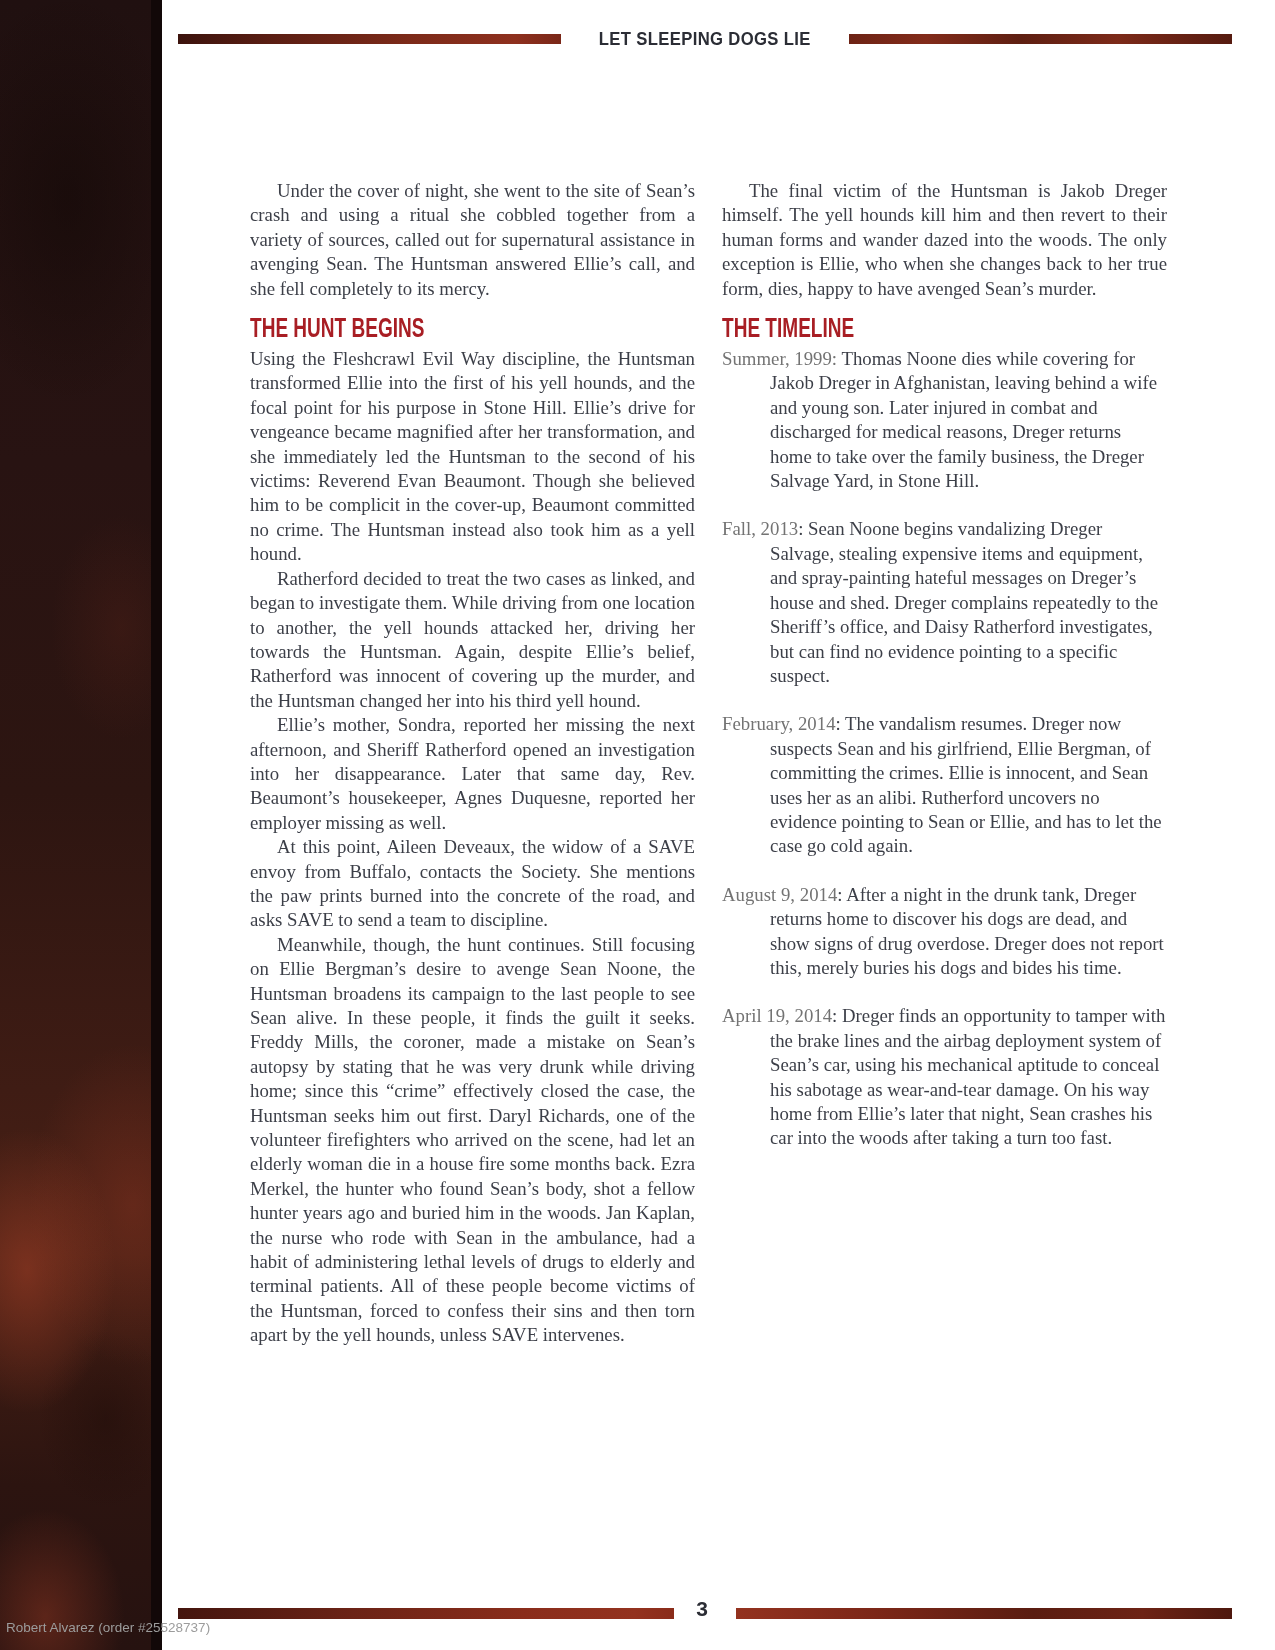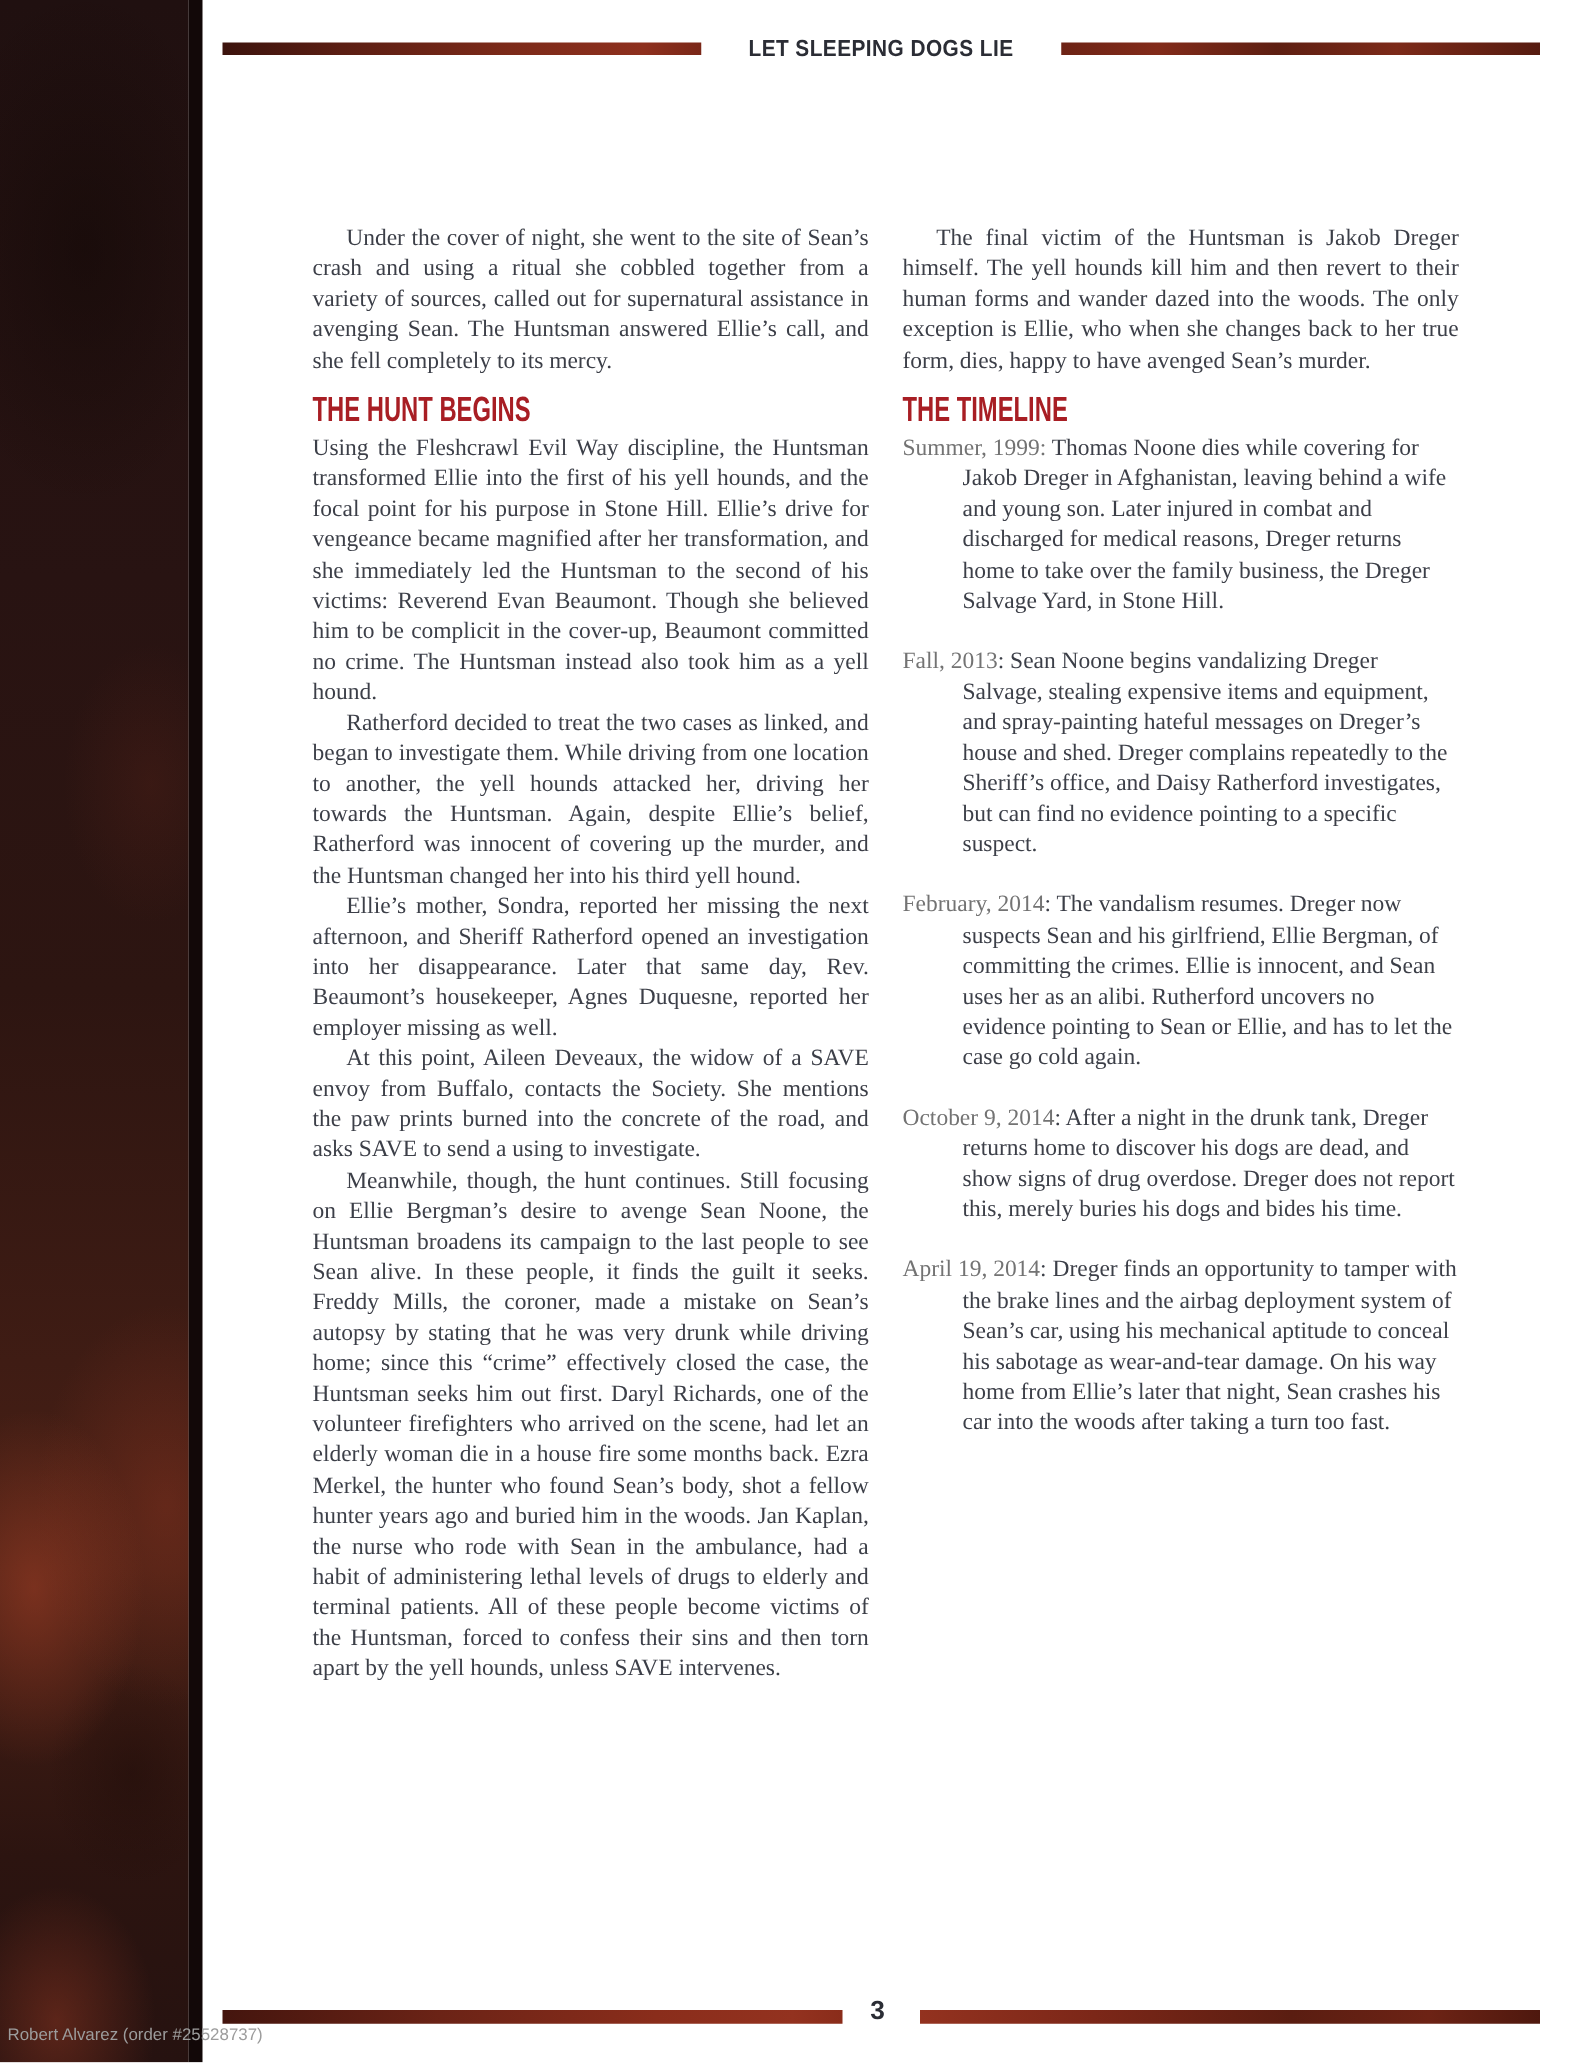--- a/index.html
+++ b/index.html
@@ -121,32 +121,32 @@
   </div>
 
   <div class="columns">
 
     <div class="col">
       <p class="indent">Under the cover of night, she went to the site of Sean’s crash and using a ritual she cobbled together from a variety of sources, called out for supernatural assistance in avenging Sean. The Huntsman answered Ellie’s call, and she fell completely to its mercy.</p>
       <div class="section-heading">THE HUNT BEGINS</div>
       <p>Using the Fleshcrawl Evil Way discipline, the Huntsman transformed Ellie into the first of his yell hounds, and the focal point for his purpose in Stone Hill. Ellie’s drive for vengeance became magnified after her transformation, and she immediately led the Huntsman to the second of his victims: Reverend Evan Beaumont. Though she believed him to be complicit in the cover-up, Beaumont committed no crime. The Huntsman instead also took him as a yell hound.</p>
       <p class="indent">Ratherford decided to treat the two cases as linked, and began to investigate them. While driving from one location to another, the yell hounds attacked her, driving her towards the Huntsman. Again, despite Ellie’s belief, Ratherford was innocent of covering up the murder, and the Huntsman changed her into his third yell hound.</p>
       <p class="indent">Ellie’s mother, Sondra, reported her missing the next afternoon, and Sheriff Ratherford opened an investigation into her disappearance. Later that same day, Rev. Beaumont’s housekeeper, Agnes Duquesne, reported her employer missing as well.</p>
-      <p class="indent">At this point, Aileen Deveaux, the widow of a SAVE envoy from Buffalo, contacts the Society. She mentions the paw prints burned into the concrete of the road, and asks SAVE to send a using to investigate.</p>
+      <p class="indent">At this point, Aileen Deveaux, the widow of a SAVE envoy from Buffalo, contacts the Society. She mentions the paw prints burned into the concrete of the road, and asks SAVE to send a team to discipline.</p>
       <p class="indent">Meanwhile, though, the hunt continues. Still focusing on Ellie Bergman’s desire to avenge Sean Noone, the Huntsman broadens its campaign to the last people to see Sean alive. In these people, it finds the guilt it seeks. Freddy Mills, the coroner, made a mistake on Sean’s autopsy by stating that he was very drunk while driving home; since this “crime” effectively closed the case, the Huntsman seeks him out first. Daryl Richards, one of the volunteer firefighters who arrived on the scene, had let an elderly woman die in a house fire some months back. Ezra Merkel, the hunter who found Sean’s body, shot a fellow hunter years ago and buried him in the woods. Jan Kaplan, the nurse who rode with Sean in the ambulance, had a habit of administering lethal levels of drugs to elderly and terminal patients. All of these people become victims of the Huntsman, forced to confess their sins and then torn apart by the yell hounds, unless SAVE intervenes.</p>
     </div>
 
     <div class="col">
       <p class="indent">The final victim of the Huntsman is Jakob Dreger himself. The yell hounds kill him and then revert to their human forms and wander dazed into the woods. The only exception is Ellie, who when she changes back to her true form, dies, happy to have avenged Sean’s murder.</p>
       <div class="section-heading">THE TIMELINE</div>
 
       <p class="tl"><b>Summer, 1999:</b><span> Thomas Noone dies while covering for Jakob Dreger in Afghanistan, leaving behind a wife and young son. Later injured in combat and discharged for medical reasons, Dreger returns home to take over the family business, the Dreger Salvage Yard, in Stone Hill.</span></p>
       <p class="tl"><b>Fall, 2013</b><span>: Sean Noone begins vandalizing Dreger Salvage, stealing expensive items and equipment, and spray-painting hateful messages on Dreger’s house and shed. Dreger complains repeatedly to the Sheriff’s office, and Daisy Ratherford investigates, but can find no evidence pointing to a specific suspect.</span></p>
       <p class="tl"><b>February, 2014</b><span>: The vandalism resumes. Dreger now suspects Sean and his girlfriend, Ellie Bergman, of committing the crimes. Ellie is innocent, and Sean uses her as an alibi. Rutherford uncovers no evidence pointing to Sean or Ellie, and has to let the case go cold again.</span></p>
-      <p class="tl"><b>October 9, 2014</b><span>: After a night in the drunk tank, Dreger returns home to discover his dogs are dead, and show signs of drug overdose. Dreger does not report this, merely buries his dogs and bides his time.</span></p>
+      <p class="tl"><b>August 9, 2014</b><span>: After a night in the drunk tank, Dreger returns home to discover his dogs are dead, and show signs of drug overdose. Dreger does not report this, merely buries his dogs and bides his time.</span></p>
       <p class="tl"><b>April 19, 2014</b><span>: Dreger finds an opportunity to tamper with the brake lines and the airbag deployment system of Sean’s car, using his mechanical aptitude to conceal his sabotage as wear-and-tear damage. On his way home from Ellie’s later that night, Sean crashes his car into the woods after taking a turn too fast.</span></p>
     </div>
 
   </div>
 
   <div class="page-footer">
     <div class="bar footer-left"></div>
     <div class="page-number">3</div>
     <div class="bar footer-right"></div>
   </div>

